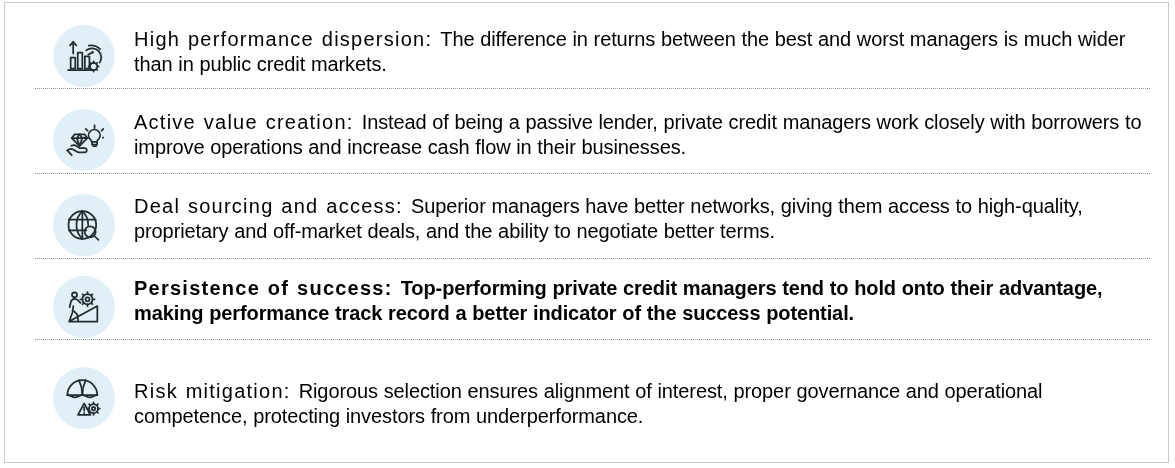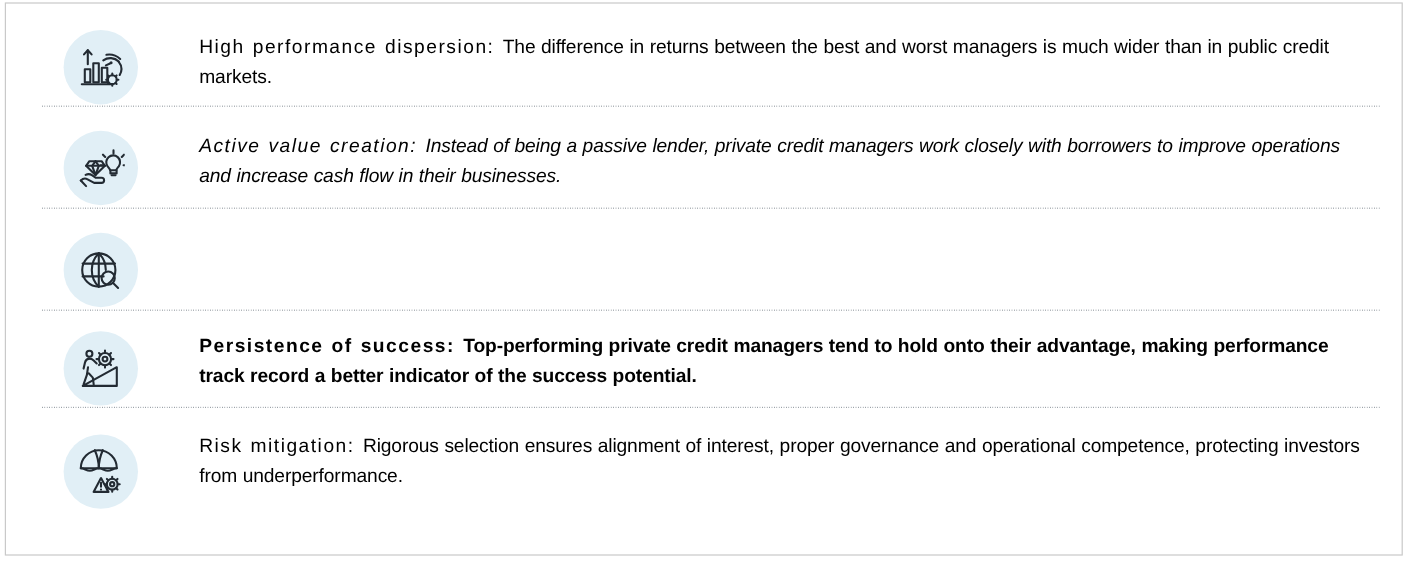--- a/index.html
+++ b/index.html
@@ -39,40 +39,40 @@
     width:62px; height:62px;
     margin-left:48px;
     border-radius:50%;
     background:#e1eff6;
     display:flex; align-items:center; justify-content:center;
   }
   .icon-wrap svg{ display:block; }
 
   .text{
     flex:1 1 auto;
-    margin-left:51px;
+    margin-left:19px;
     padding-right:26px;
     color:#000000;
-    font-size:16px;
+    font-size:20px;
     line-height:25px;
     letter-spacing:-0.1px;
     word-spacing:0.3px;
   }
   .head{
     letter-spacing:1.25px;
     word-spacing:1px;
   }
   .head-gap{ letter-spacing:2.2px; }
 
   
   .r1{ height:86px; padding-top:24px; }
-  .r2{ height:84px; padding-top:21px;font-style:italic; }
+  .r2{ height:84px; padding-top:21px; }
   .r3{ height:85px; padding-top:21px; }
   .r4{ height:81px; padding-top:18px;font-weight:bold; }
-  .r5{ height:90px; padding-top:21px; }
+  .r5{ height:90px; padding-top:21px;align-items:flex-end; }
 
   .r1 .sep{ top:85px; }
   .r2 .sep{ top:84px; }
   .r3 .sep{ top:85px; }
   .r4 .sep{ top:81px; }
 
   .r1 .icon-wrap{ margin-top:-2px; }
   .r2 .icon-wrap{ margin-top:-1px; }
   .r3 .icon-wrap{ margin-top:0px; }
   .r4 .icon-wrap{ margin-top:0px; }
@@ -133,20 +133,23 @@
         <svg width="40" height="40" viewBox="0 0 48 48" fill="none" stroke="#232b33" stroke-width="2.1" stroke-linecap="round" stroke-linejoin="round">
           <path d="M38.6 24a16.6 16.6 0 1 1-33.2 0 16.6 16.6 0 0 1 33.2 0"></path>
           <path d="M22 7.4c-4.6 4.2-7 10.2-7 16.6 0 6.4 2.4 12.4 7 16.6"></path>
           <path d="M22 7.4c4.6 4.2 7 10.2 7 16.6"></path>
           <path d="M5.8 17.6h32.4M5.8 30.4h21"></path>
           <path d="M22 7.4v33.2"></path>
           <circle cx="31.4" cy="32.1" r="6.6"></circle>
           <path d="M36.3 36.9l5 5"></path>
         </svg>
       </div>
+      <div class="text">
+        <span class="head">Deal sourcing and access:</span><span class="head-gap"> </span><span>Superior managers have better networks, giving them access to high-quality, proprietary and off-market deals, and the ability to negotiate better terms.</span>
+      </div>
       <div class="sep"></div>
     </div>
 
     <div class="row r4">
       <div class="icon-wrap">
         <svg width="40" height="40" viewBox="0 0 48 48" fill="none" stroke="#232b33" stroke-width="2.1" stroke-linecap="round" stroke-linejoin="round">
           <path d="M6 41.5h34V22.8z"></path>
           <circle cx="12.6" cy="9.4" r="3"></circle>
           <path d="M12.1 14.2c-2 .3-3.4 1.8-3.9 3.8l-1.4 6.2"></path>
           <path d="M12.1 14.2c1.9 0 3.6.6 4.8 1.8l3 3"></path>

